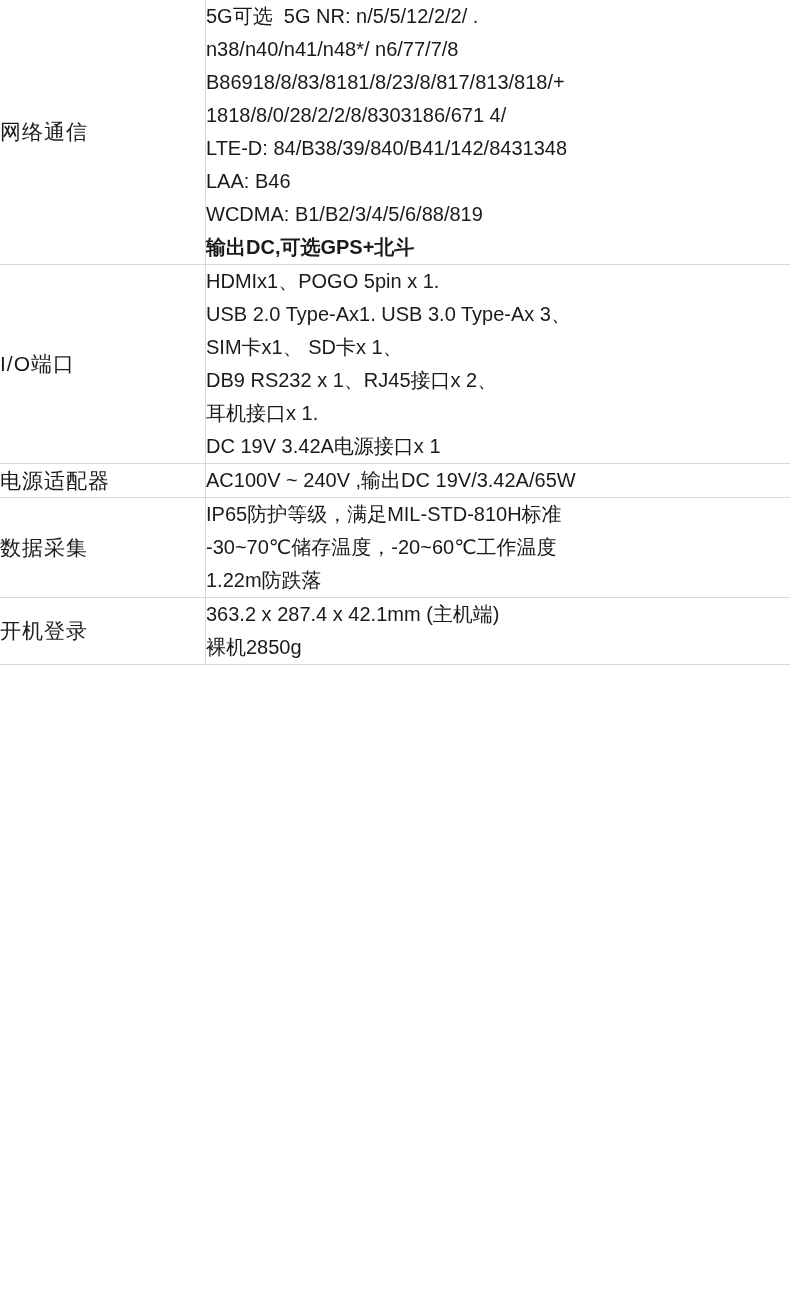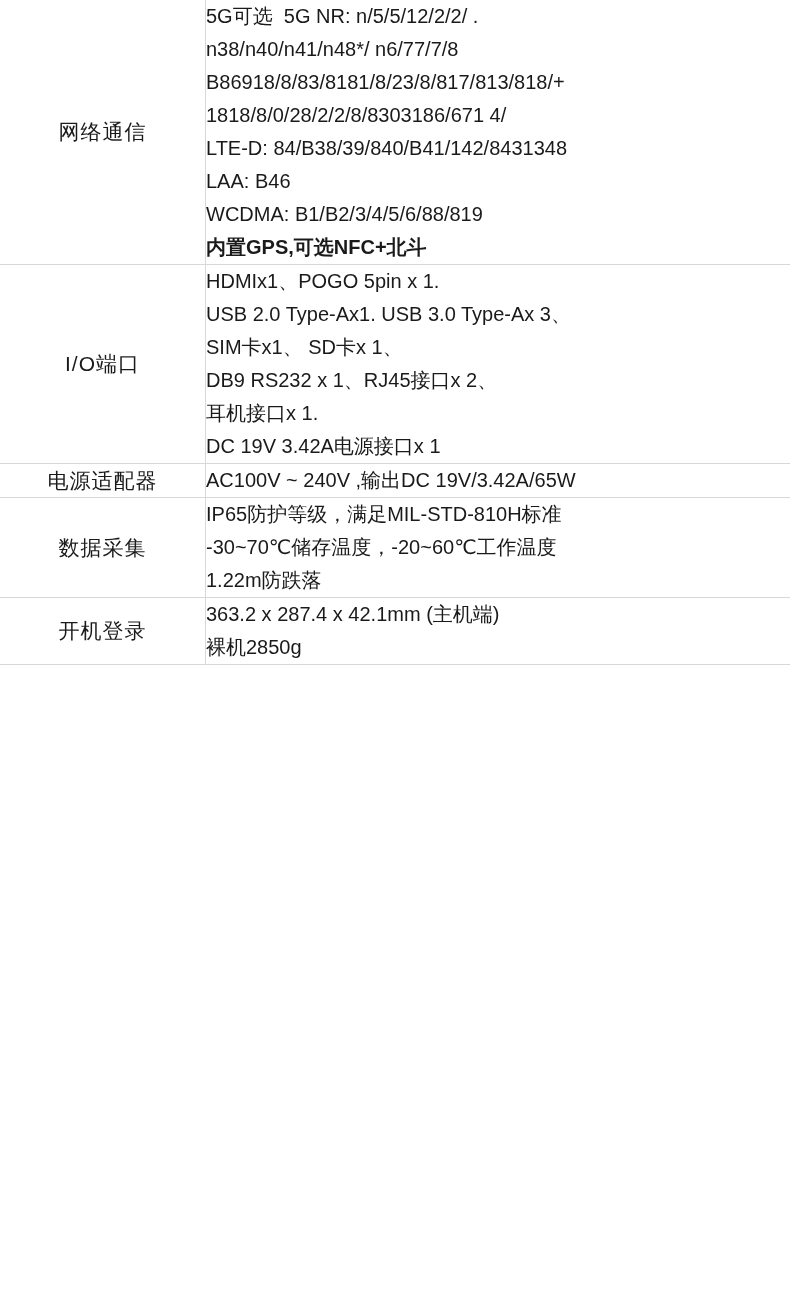--- a/index.html
+++ b/index.html
@@ -22,21 +22,21 @@
   .spec-table tr.spec-row > td {
     border-bottom: 1px solid #d8d8d8;
     vertical-align: middle;
     padding: 0;
   }
   .spec-table tr.spec-row:first-child > td {
     border-top: none;
   }
   td.label-cell {
     width: 205px;
-    text-align: center;
+    text-align: left;
     font-size: 21px;
     color: #1a1a1a;
     letter-spacing: 1px;
     padding: 0 6px;
   }
   td.value-cell {
     width: 585px;
     border-left: 1px solid #d8d8d8;
     padding: 14px 10px 14px 32px;
     font-size: 20px;
@@ -81,21 +81,21 @@
         <span class="label-inner">网络通信</span>
       </td>
       <td class="value-cell">
         <div class="line"><span class="bold-seg">5G可选</span><span>&nbsp; 5G NR: n/5/5/12/2/2/ .</span></div>
         <div class="line">n38/n40/n41/n48*/ n6/77/7/8</div>
         <div class="line">B86918/8/83/8181/8/23/8/817/813/818/+</div>
         <div class="line">1818/8/0/28/2/2/8/8303186/671 4/</div>
         <div class="line">LTE-D: 84/B38/39/840/B41/142/8431348</div>
         <div class="line">LAA: B46</div>
         <div class="line">WCDMA: B1/B2/3/4/5/6/88/819</div>
-        <div class="line bold">内置GPS,可选NFC+北斗</div>
+        <div class="line bold">输出DC,可选GPS+北斗</div>
       </td>
     </tr>
 
 
     <tr class="spec-row">
       <td class="label-cell">
         <span class="label-inner">I/O端口</span>
       </td>
       <td class="value-cell">
         <div class="line">HDMIx1、POGO 5pin x 1.</div>

